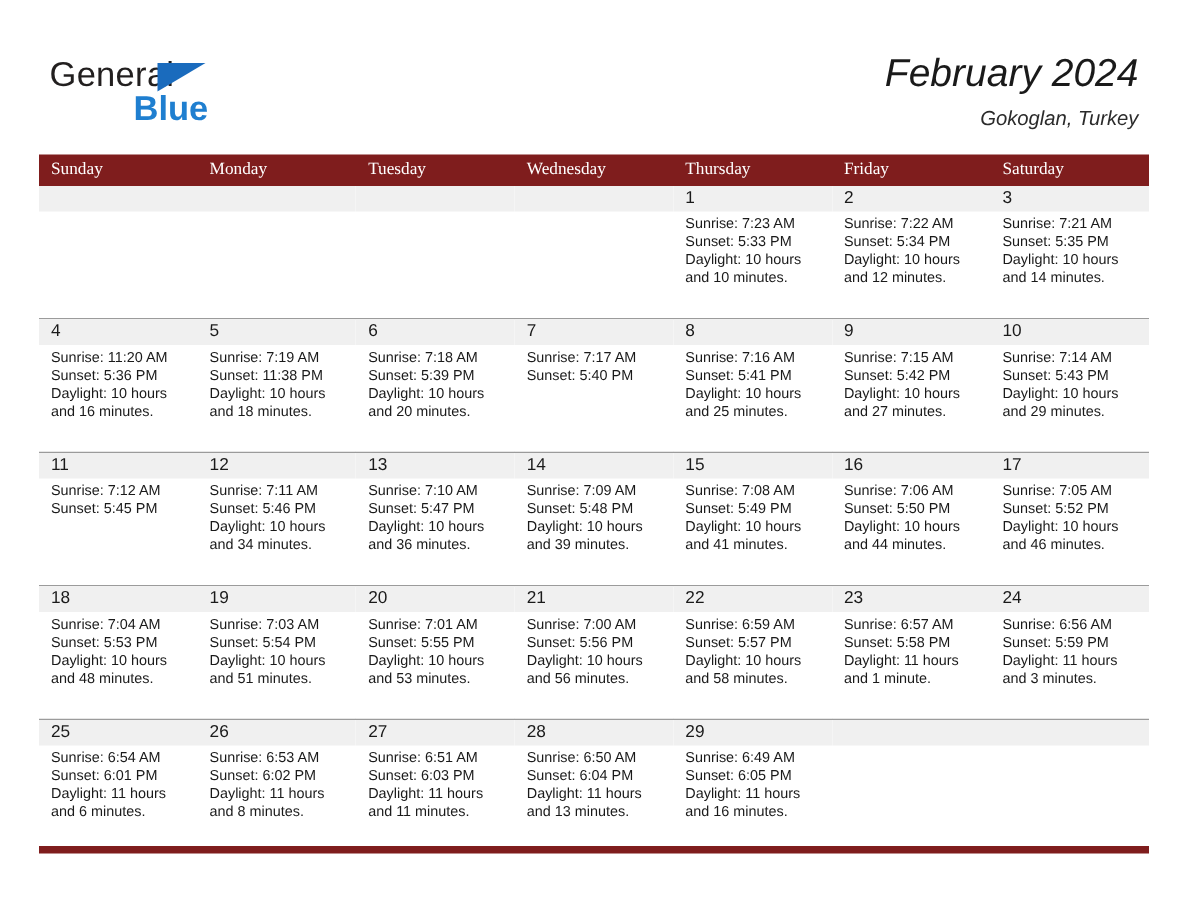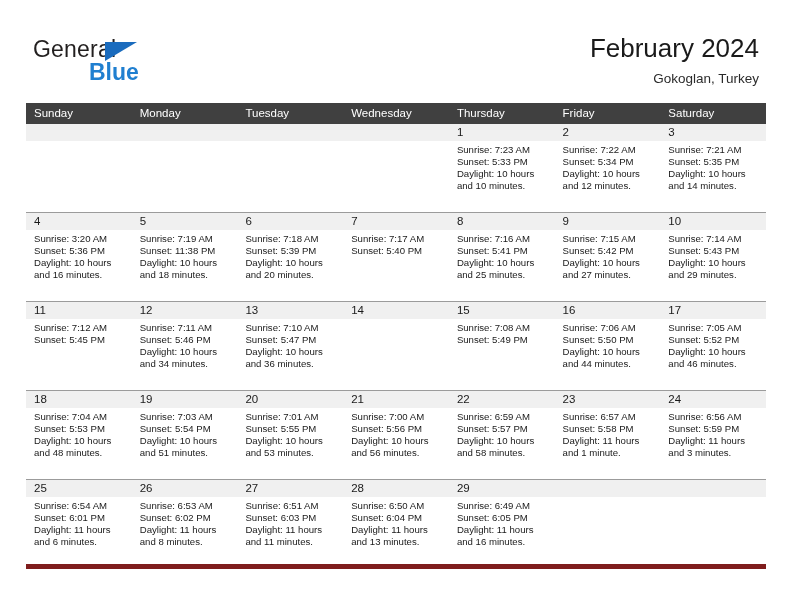--- a/index.html
+++ b/index.html
@@ -61,20 +61,21 @@
     font-size: 23px;
     color: #1f7fd0;
     font-family: "Liberation Sans", sans-serif;
     font-weight: bold;
   }
   .title-block {
     position: absolute;
     right: 33px;
     top: 33px;
     text-align: right;
+    font-style: italic;
   }
   .cal-title {
     font-size: 26px;
     color: #1a1a1a;
     line-height: 30px;
     white-space: nowrap;
   }
   .cal-subtitle {
     font-size: 13.5px;
     color: #2b2b2b;
@@ -86,22 +87,23 @@
   
   .calendar {
     position: absolute;
     left: 26px;
     top: 103px;
     width: 740px;
   }
   .weekday-row {
     display: flex;
     width: 100%;
-    background: #404040;
+    background: #7f1d1d;
     height: 21px;
+    font-family: Liberation Serif, serif;
   }
   .weekday {
     flex: 1 1 0;
     color: #ffffff;
     font-size: 11.5px;
     line-height: 21px;
     padding-left: 8px;
     box-sizing: border-box;
     white-space: nowrap;
   }
@@ -215,21 +217,21 @@
               <div>Sunrise: 7:21 AM</div>
               <div>Sunset: 5:35 PM</div>
               <div class="daylight">Daylight: 10 hours and 14 minutes.</div>
             </div>
           </div>
         </div>
         <div class="week-row">
           <div class="day-cell">
             <div class="day-number-band">4</div>
             <div class="day-info">
-              <div>Sunrise: 3:20 AM</div>
+              <div>Sunrise: 11:20 AM</div>
               <div>Sunset: 5:36 PM</div>
               <div class="daylight">Daylight: 10 hours and 16 minutes.</div>
             </div>
           </div>
           <div class="day-cell">
             <div class="day-number-band">5</div>
             <div class="day-info">
               <div>Sunrise: 7:19 AM</div>
               <div>Sunset: 11:38 PM</div>
               <div class="daylight">Daylight: 10 hours and 18 minutes.</div>
@@ -294,26 +296,32 @@
           <div class="day-cell">
             <div class="day-number-band">13</div>
             <div class="day-info">
               <div>Sunrise: 7:10 AM</div>
               <div>Sunset: 5:47 PM</div>
               <div class="daylight">Daylight: 10 hours and 36 minutes.</div>
             </div>
           </div>
           <div class="day-cell">
             <div class="day-number-band">14</div>
+            <div class="day-info">
+              <div>Sunrise: 7:09 AM</div>
+              <div>Sunset: 5:48 PM</div>
+              <div class="daylight">Daylight: 10 hours and 39 minutes.</div>
+            </div>
           </div>
           <div class="day-cell">
             <div class="day-number-band">15</div>
             <div class="day-info">
               <div>Sunrise: 7:08 AM</div>
               <div>Sunset: 5:49 PM</div>
+              <div class="daylight">Daylight: 10 hours and 41 minutes.</div>
             </div>
           </div>
           <div class="day-cell">
             <div class="day-number-band">16</div>
             <div class="day-info">
               <div>Sunrise: 7:06 AM</div>
               <div>Sunset: 5:50 PM</div>
               <div class="daylight">Daylight: 10 hours and 44 minutes.</div>
             </div>
           </div>

